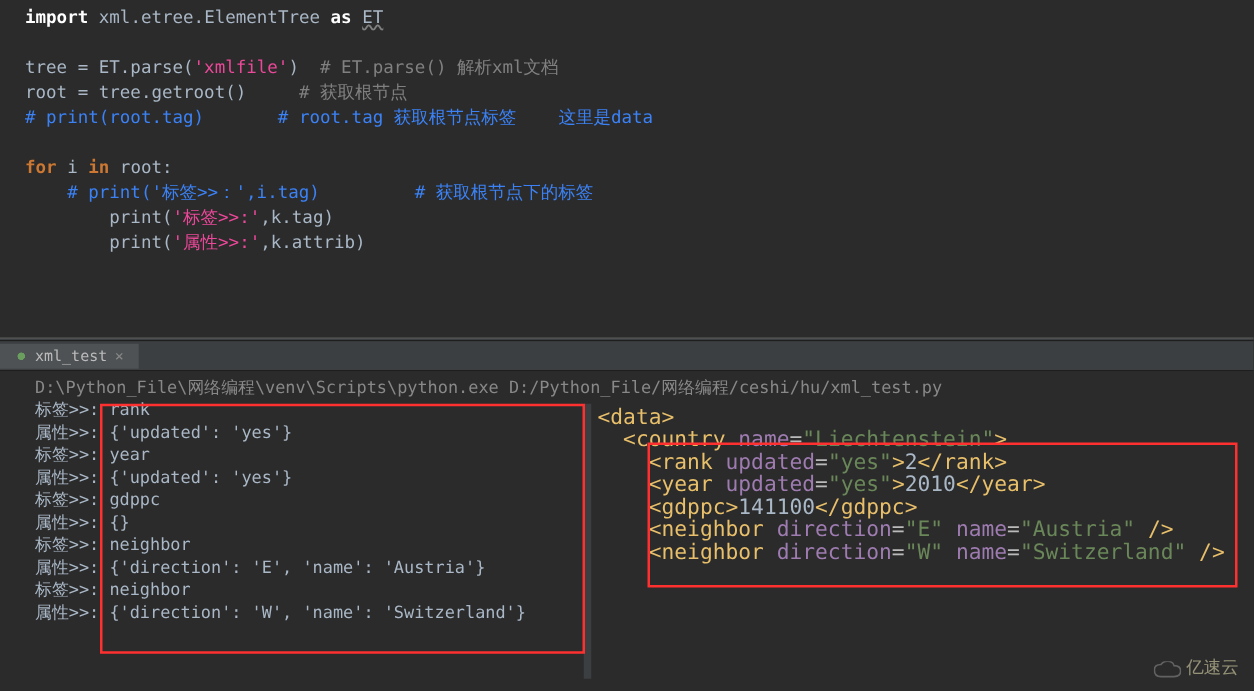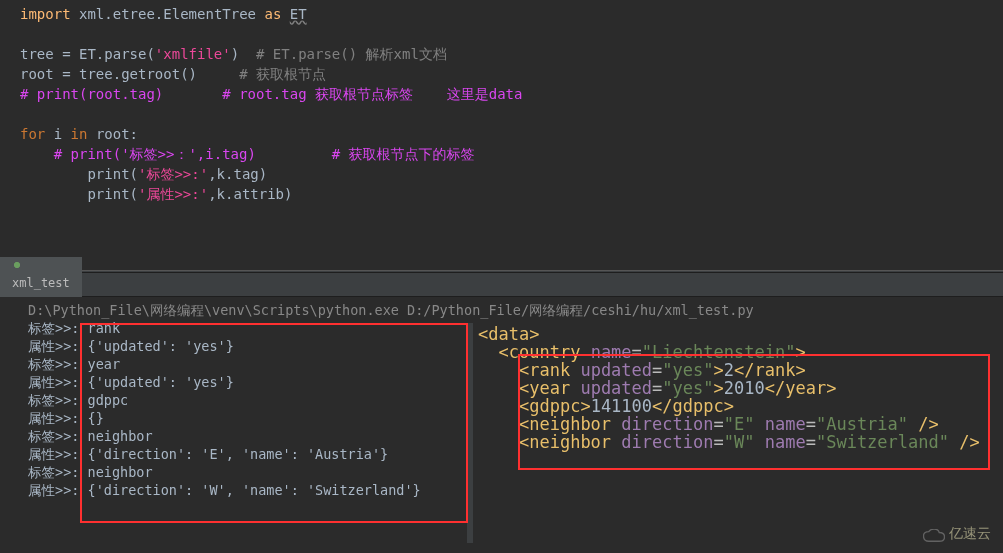--- a/index.html
+++ b/index.html
@@ -14,25 +14,25 @@
       position: relative;
     }
     .editor-pane {
       background: #2b2b2b;
       padding: 4px 8px 4px 20px;
       height: 270px;
       overflow: hidden;
       line-height: 20px;
     }
     .code-line { white-space: pre; }
-    .kw-import { color: #fdba74; font-weight: normal; }
-    .kw-orange { color: #cc7832; }
+    .kw-import { color: #ffffff; font-weight: bold; }
+    .kw-orange { color: #cc7832; font-weight: bold; }
     .str-green { color: #ec4899; }
     .comment { color: #808080; }
-    .comment-red { color: #d946ef; }
+    .comment-red { color: #3b82f6; }
     .ident { color: #a9b7c6; }
     .underline { text-decoration: underline wavy #808080; }
     .divider {
       height: 3px;
       background: #3c3f41;
       border-top: 1px solid #555;
       border-bottom: 1px solid #1e1e1e;
       cursor: ns-resize;
     }
     .tab-bar {
@@ -41,22 +41,22 @@
       display: flex;
       align-items: center;
       border-bottom: 1px solid #1e1e1e;
     }
     .tab {
       background: #4e5254;
       padding: 3px 12px;
       font-size: 12px;
       color: #bbb;
       display: flex;
+      align-items: center;
       gap: 6px;
-      flex-direction: column;
     }
     .tab-icon {
       width: 10px; height: 10px;
       background: radial-gradient(circle, #6a9e5f 40%, transparent 45%);
       border-radius: 50%;
       display: inline-block;
     }
     .console-pane {
       background: #2b2b2b;
       padding: 4px 8px 4px 28px;

